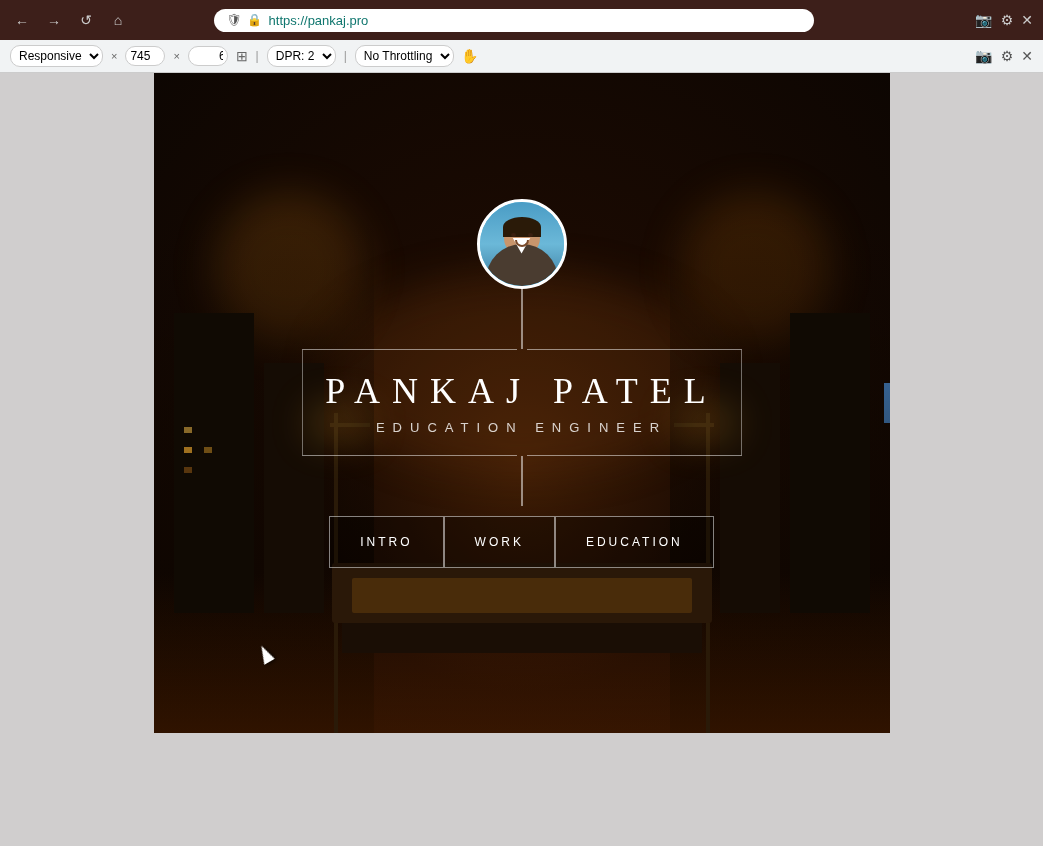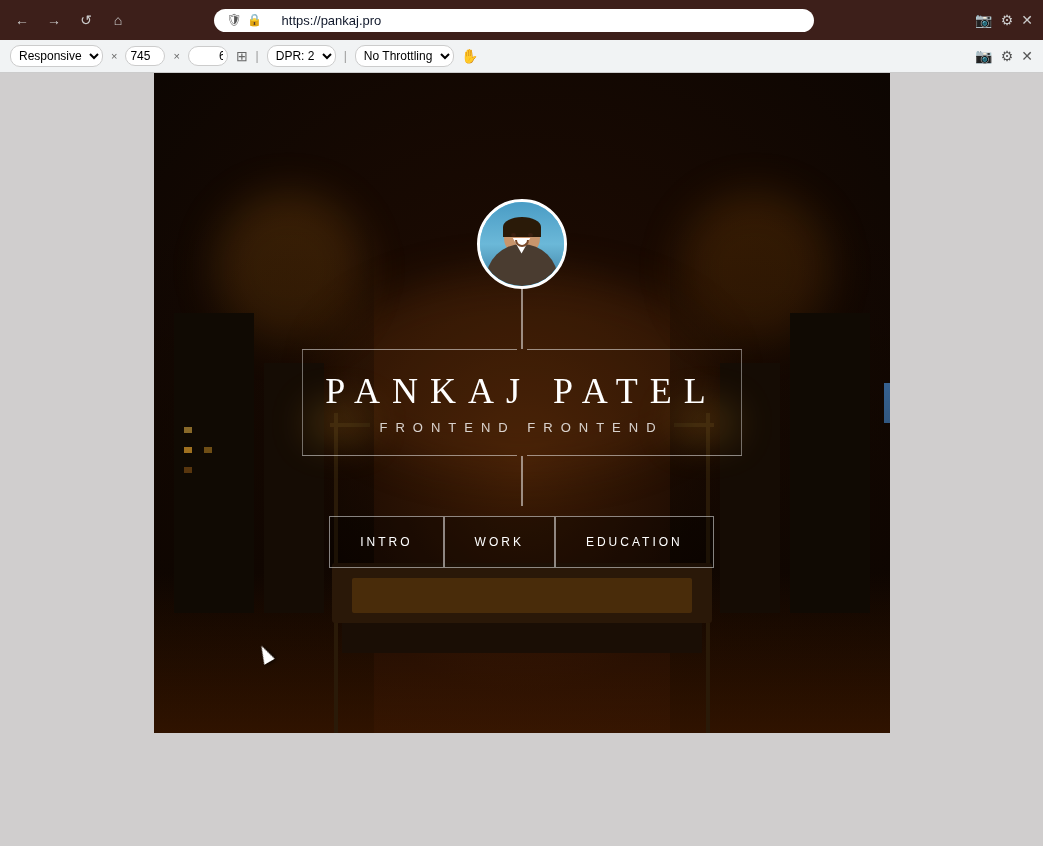--- a/index.html
+++ b/index.html
@@ -29,21 +29,21 @@
       align-items: center;
       background: #fff;
       border-radius: 16px;
       padding: 4px 12px;
       gap: 6px;
       max-width: 600px;
       margin: 0 auto;
     }
     .address-bar .shield { font-size: 12px; color: #555; }
     .address-bar .lock { font-size: 12px; color: #555; }
-    .address-text { font-size: 13px; color: #0f172a; margin-left: 13px; }
+    .address-text { font-size: 13px; color: #0f766e; }
     .toolbar-right { display: flex; align-items: center; gap: 8px; margin-left: auto; }
     .toolbar-icon { color: #ccc; font-size: 14px; cursor: pointer; }
 
     .devtools-bar {
       display: flex;
       align-items: center;
       gap: 8px;
       background: #f1f3f4;
       padding: 5px 10px;
       border-bottom: 1px solid #ccc;
@@ -359,21 +359,21 @@
       <div class="v-line-top"></div>
 
       <div class="h-line-container">
         <div class="h-line"></div>
         <div style="width:10px;"></div>
         <div class="h-line"></div>
       </div>
 
       <div class="name-section">
         <div class="site-name">PANKAJ PATEL</div>
-        <div class="site-title">FRONTEND FRONTEND</div>
+        <div class="site-title">EDUCATION ENGINEER</div>
       </div>
 
       <div class="h-line-container-bottom">
         <div class="h-line"></div>
         <div style="width:10px;"></div>
         <div class="h-line"></div>
       </div>
 
       <div class="v-line-bottom"></div>
 

